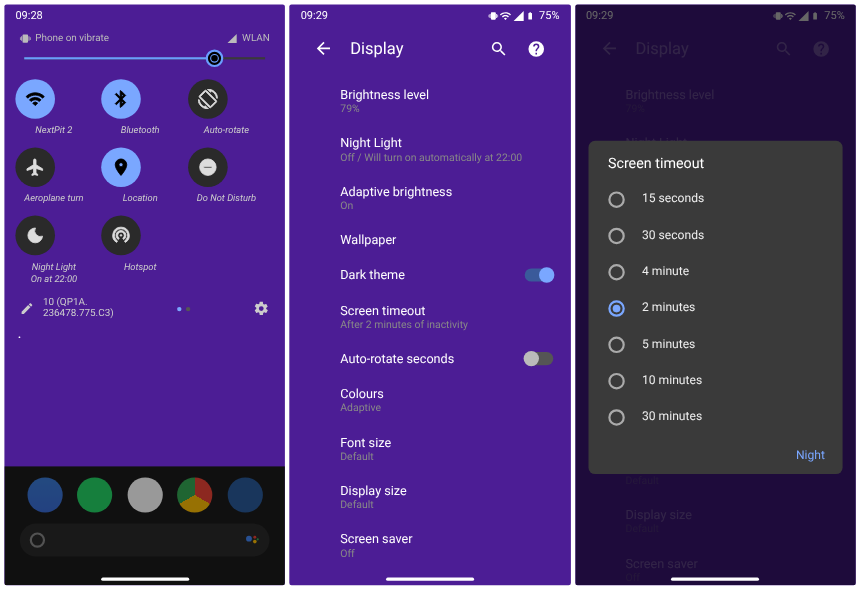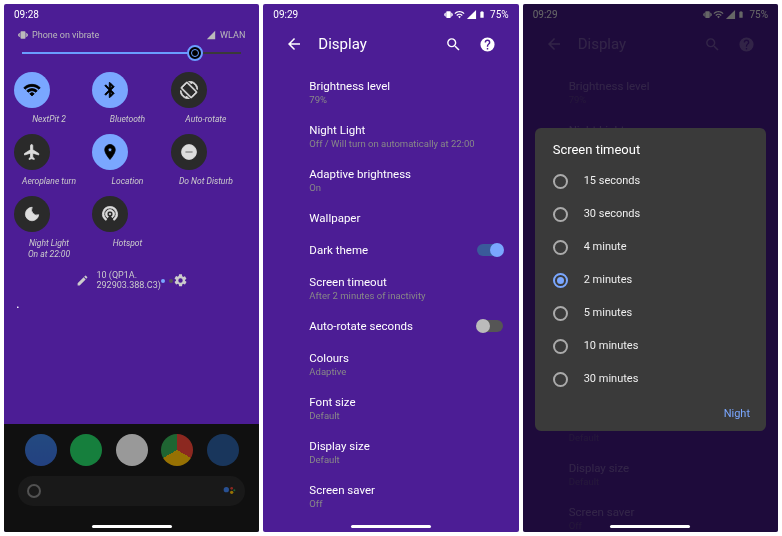--- a/index.html
+++ b/index.html
@@ -18,21 +18,21 @@
   .slider-fill { position: absolute; height: 2px; background: #6a9dff; left:0; top:0; }
   .slider-thumb { position: absolute; top: -7px; width: 16px; height: 16px; border-radius: 50%; background: #000; border: 2px solid #6a9dff; display:flex; align-items:center; justify-content:center;}
   .slider-thumb::after { content:""; width:6px; height:6px; border-radius:50%; border:1px solid #6a9dff;}
   .tiles { display: grid; grid-template-columns: repeat(3, 1fr); gap: 10px 0; padding: 14px 10px 4px; }
   .tile { display: flex; flex-direction: column; gap: 6px; font-style: italic; }
   .tile-circle { width: 36px; height: 36px; border-radius: 50%; display: flex; align-items: center; justify-content: center; background: #2a2a2a; }
   .tile-circle.on { background: #7aa7ff; }
   .tile-circle.on svg { fill: #000; stroke:#000; }
   .tile-circle svg { fill: #ddd; stroke:#ddd; }
   .tile-label { font-size: 8.5px; color: #ccc; text-align: center; line-height: 1.2; max-width: 70px;}
-  .qs-footer { display: flex; align-items: center; justify-content: center; padding: 8px 14px; font-size: 9px; color: #ccc;}
+  .qs-footer { display: flex; align-items: center; justify-content: space-between; padding: 8px 14px; font-size: 9px; color: #ccc;}
   .qs-footer-left { display:flex; align-items:center; gap:8px;}
   .qs-dots { display:flex; gap:4px;}
   .qs-dots span { width:4px; height:4px; border-radius:50%; background:#555;}
   .qs-dots span.active { background:#7aa7ff;}
   .notif-dot { padding-left:12px; color:#fff; font-size:14px; line-height:8px;}
   .homescreen { position:absolute; bottom:0; left:0; right:0; height:108px; background:#1b1b1b; filter: brightness(0.6); padding:10px 14px 0; display:flex; flex-direction:column; gap:10px;}
   .dock { display:flex; justify-content:space-around;}
   .dock-icon { width:32px; height:32px; border-radius:50%;}
   .searchbar { height:30px; background:#2a2a2a; border-radius:15px; display:flex; align-items:center; justify-content:space-between; padding:0 8px;}
   .navbar { position:absolute; bottom:4px; left:50%; transform:translateX(-50%); width:80px; height:3px; background:#fff; border-radius:2px;}
@@ -158,21 +158,21 @@
           <div class="tile-label">Hotspot</div>
         </div>
       </div>
   <div class="qs-footer">
     <div class="qs-footer-left">
       <svg width="13" height="13" viewBox="0 0 24 24">
             <path fill="#ccc" d="M3 17.25V21h3.75L17.81 9.94l-3.75-3.75L3 17.25zM20.71 7.04a1 1 0 0 0 0-1.41l-2.34-2.34a1 1 0 0 0-1.41 0L15.13 5.13l3.75 3.75 1.83-1.84z"></path>
           </svg>
       <div style="line-height:1.1">
         <div>10 (QP1A.</div>
-        <div>292903.388.C3)</div>
+        <div>236478.775.C3)</div>
       </div>
     </div>
     <div class="qs-dots">
           <span class="active"></span>
           <span></span>
         </div>
     <svg width="15" height="15" viewBox="0 0 24 24">
           <path fill="#ccc" d="M19.14 12.94c.04-.3.06-.61.06-.94s-.02-.64-.06-.94l2.03-1.58a.5.5 0 0 0 .12-.64l-1.92-3.32a.5.5 0 0 0-.61-.22l-2.39.96a7.03 7.03 0 0 0-1.62-.94l-.36-2.54A.5.5 0 0 0 13.9 2h-3.84a.5.5 0 0 0-.49.42l-.36 2.54c-.58.24-1.12.56-1.62.94l-2.39-.96a.5.5 0 0 0-.61.22L2.67 8.48a.5.5 0 0 0 .12.64l2.03 1.58c-.04.3-.06.63-.06.94s.02.64.06.94L2.79 14.16a.5.5 0 0 0-.12.64l1.92 3.32c.14.24.43.34.68.22l2.39-.96c.5.38 1.04.7 1.62.94l.36 2.54c.04.24.25.42.49.42h3.84c.24 0 .45-.18.49-.42l.36-2.54c.58-.24 1.12-.56 1.62-.94l2.39.96c.25.12.54.02.68-.22l1.92-3.32a.5.5 0 0 0-.12-.64l-2.03-1.58zM12 15.5A3.5 3.5 0 1 1 12 8.5a3.5 3.5 0 0 1 0 7z"></path>
         </svg>
   </div>

